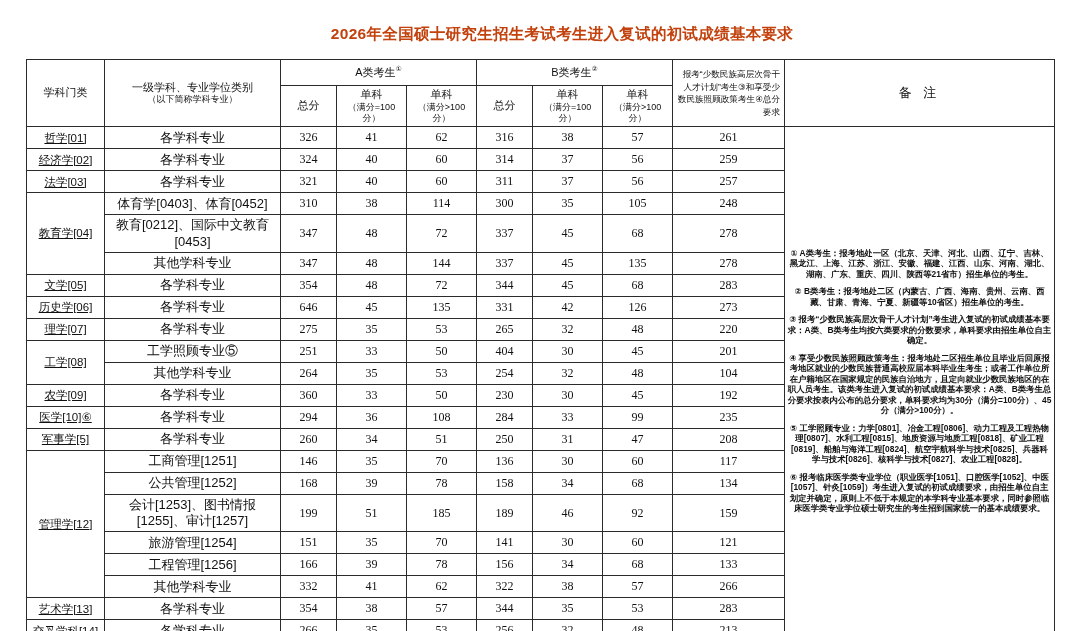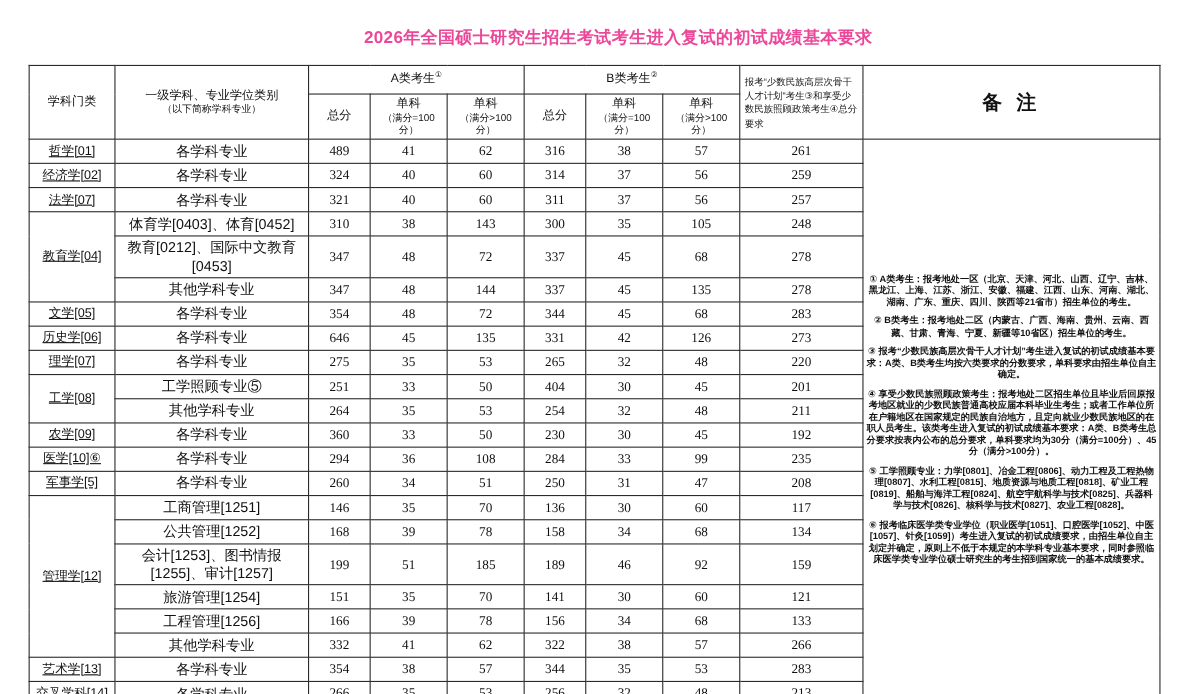--- a/index.html
+++ b/index.html
@@ -18,21 +18,21 @@
     position: relative;
     width: 1080px;
     height: 631px;
     box-sizing: border-box;
     padding: 0;
   }
   .doc-title {
     text-align: center;
     font-size: 15.5px;
     font-weight: bold;
-    color: #ec4899;
+    color: #c2410c;
     letter-spacing: 0.3px;
     margin: 24px 0 14px 0;
     font-family: "Liberation Sans", "DejaVu Sans", sans-serif;
     padding-left: 44px;
   }
   .table-wrap {
     margin: 0 26px;
   }
   table.score {
     border-collapse: collapse;
@@ -80,23 +80,22 @@
     font-size: 8.4px;
     line-height: 1.5;
     font-family: "Liberation Sans", "DejaVu Sans", sans-serif;
   }
   td.remarks p {
     margin: 0 0 7px 0;
     text-indent: 0;
     font-weight: bold;
   }
   th.remarks-hdr {
-    font-size: 18px;
+    font-size: 13px;
     letter-spacing: 4px;
-    font-weight: bold;
   }
   .sup {
     font-size: 7px;
     vertical-align: super;
   }
   .row-h { height: 22px; }
 </style>
 </head>
 <body>
 
@@ -124,21 +123,21 @@
           <th rowspan="2">
             <div>一级学科、专业学位类别</div>
             <div class="sub-note">（以下简称学科专业）</div>
           </th>
           <th colspan="3">
             <span>A类考生</span><span class="sup">①</span>
           </th>
           <th colspan="3">
             <span>B类考生</span><span class="sup">②</span>
           </th>
-          <th rowspan="2" style="font-size:8.6px;line-height:1.45;padding:3px 4px;text-align:left">报考“少数民族高层次骨干人才计划”考生③和享受少数民族照顾政策考生④总分要求</th>
+          <th rowspan="2" style="font-size:8.6px;line-height:1.45;padding:3px 4px;text-align:right">报考“少数民族高层次骨干人才计划”考生③和享受少数民族照顾政策考生④总分要求</th>
           <th rowspan="2" class="remarks-hdr">备 注</th>
         </tr>
         <tr>
           <th>总分</th>
           <th>
             <div>单科</div>
             <div class="sub-note">（满分=100分）</div>
           </th>
           <th>
             <div>单科</div>
@@ -152,21 +151,21 @@
           <th>
             <div>单科</div>
             <div class="sub-note">（满分&gt;100分）</div>
           </th>
         </tr>
       </thead>
       <tbody id="tbody">
           <tr class="row-h">
             <td class="cat" rowspan="1">哲学[01]</td>
             <td class="sub">各学科专业</td>
-            <td class="num">489</td>
+            <td class="num">326</td>
             <td class="num">41</td>
             <td class="num">62</td>
             <td class="num">316</td>
             <td class="num">38</td>
             <td class="num">57</td>
             <td class="num">261</td>
             <td class="remarks" rowspan="22">
               <p>① A类考生：报考地处一区（北京、天津、河北、山西、辽宁、吉林、黑龙江、上海、江苏、浙江、安徽、福建、江西、山东、河南、湖北、湖南、广东、重庆、四川、陕西等21省市）招生单位的考生。</p>
               <p>② B类考生：报考地处二区（内蒙古、广西、海南、贵州、云南、西藏、甘肃、青海、宁夏、新疆等10省区）招生单位的考生。</p>
               <p>③ 报考“少数民族高层次骨干人才计划”考生进入复试的初试成绩基本要求：A类、B类考生均按六类要求的分数要求，单科要求由招生单位自主确定。</p>
@@ -180,36 +179,36 @@
             <td class="sub">各学科专业</td>
             <td class="num">324</td>
             <td class="num">40</td>
             <td class="num">60</td>
             <td class="num">314</td>
             <td class="num">37</td>
             <td class="num">56</td>
             <td class="num">259</td>
           </tr>
           <tr class="row-h">
-            <td class="cat" rowspan="1">法学[07]</td>
+            <td class="cat" rowspan="1">法学[03]</td>
             <td class="sub">各学科专业</td>
             <td class="num">321</td>
             <td class="num">40</td>
             <td class="num">60</td>
             <td class="num">311</td>
             <td class="num">37</td>
             <td class="num">56</td>
             <td class="num">257</td>
           </tr>
           <tr class="row-h">
             <td class="cat" rowspan="3">教育学[04]</td>
             <td class="sub">体育学[0403]、体育[0452]</td>
             <td class="num">310</td>
             <td class="num">38</td>
-            <td class="num">143</td>
+            <td class="num">114</td>
             <td class="num">300</td>
             <td class="num">35</td>
             <td class="num">105</td>
             <td class="num">248</td>
           </tr>
           <tr class="row-h">
             <td class="sub">教育[0212]、国际中文教育[0453]</td>
             <td class="num">347</td>
             <td class="num">48</td>
             <td class="num">72</td>
@@ -273,21 +272,21 @@
             <td class="num">201</td>
           </tr>
           <tr class="row-h">
             <td class="sub">其他学科专业</td>
             <td class="num">264</td>
             <td class="num">35</td>
             <td class="num">53</td>
             <td class="num">254</td>
             <td class="num">32</td>
             <td class="num">48</td>
-            <td class="num">211</td>
+            <td class="num">104</td>
           </tr>
           <tr class="row-h">
             <td class="cat" rowspan="1">农学[09]</td>
             <td class="sub">各学科专业</td>
             <td class="num">360</td>
             <td class="num">33</td>
             <td class="num">50</td>
             <td class="num">230</td>
             <td class="num">30</td>
             <td class="num">45</td>

